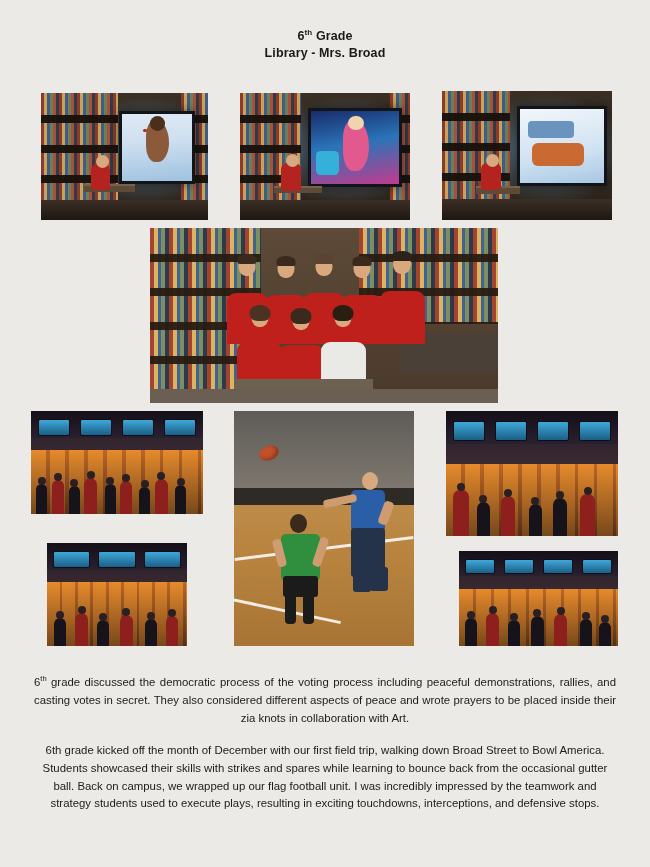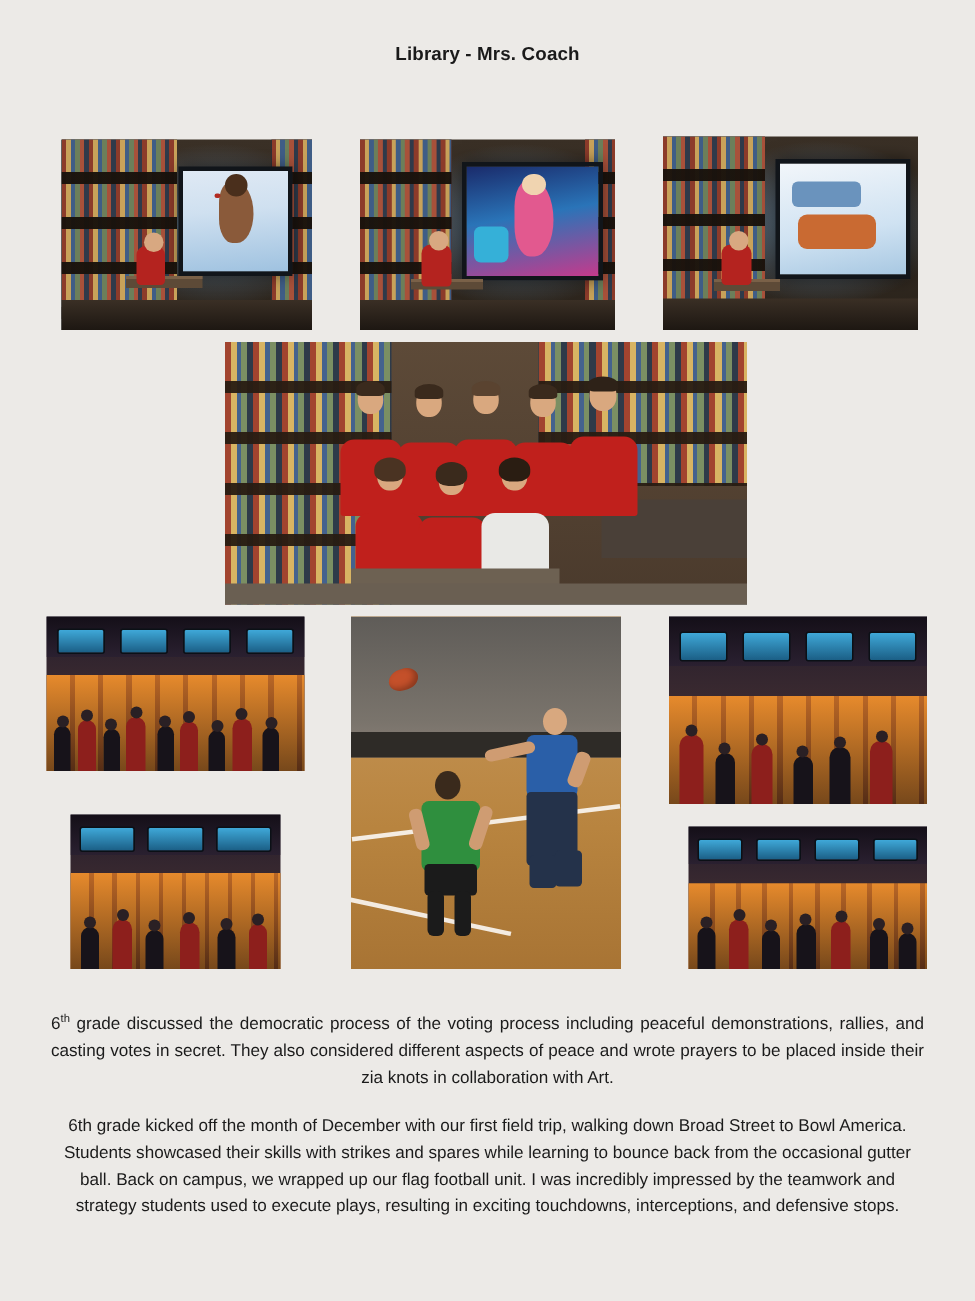--- a/index.html
+++ b/index.html
@@ -275,21 +275,22 @@
     color: #1b1b1b;
   }
   .para.first { text-align: justify; text-align-last: center; }
   .para sup { font-size: 7.5px; vertical-align: super; }
   .para + .para { margin-top: 15px; }
 </style>
 </head>
 <body>
 
 <div class="header">
-  <div>Library - Mrs. Coach</div>
+  <div><span>6</span><sup>th</sup><span> Grade</span></div>
+  <div>Library - Mrs. Broad</div>
 </div>
 
 <div class="photo lib" style="left:41px; top:93px; width:167px; height:127px;">
   <div class="shelf-wall"></div>
   <div class="shelf-wall right"></div>
   <div class="screen" style="left:47%; top:14%; width:45%; height:58%;">
     <div class="blob" style="left:34%; top:10%; width:34%; height:62%; background:#8a5a3a;"></div>
     <div class="blob" style="left:40%; top:4%; width:22%; height:22%; background:#4a2f1c; border-radius:50%;"></div>
     <div class="pupil" style="left:30%; top:22%; width:4px; height:3px;"></div>
   </div>

